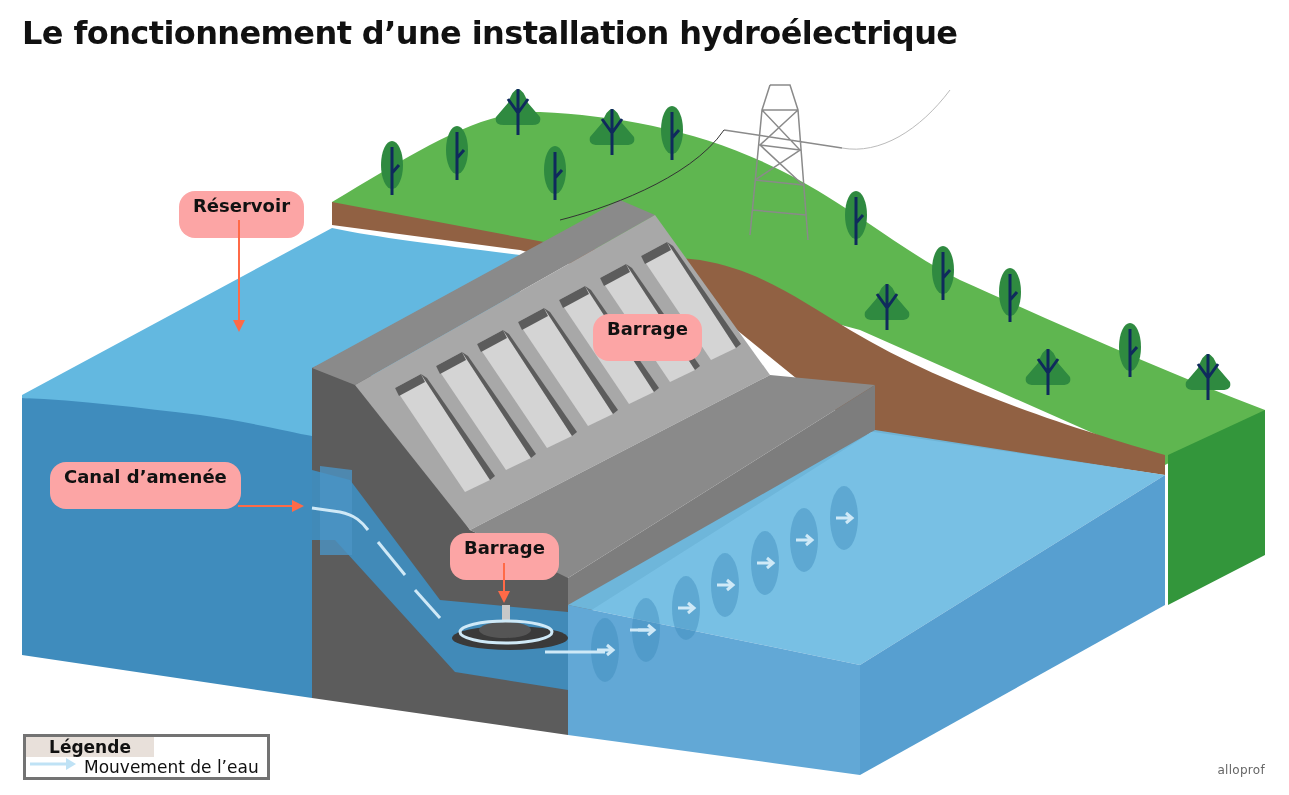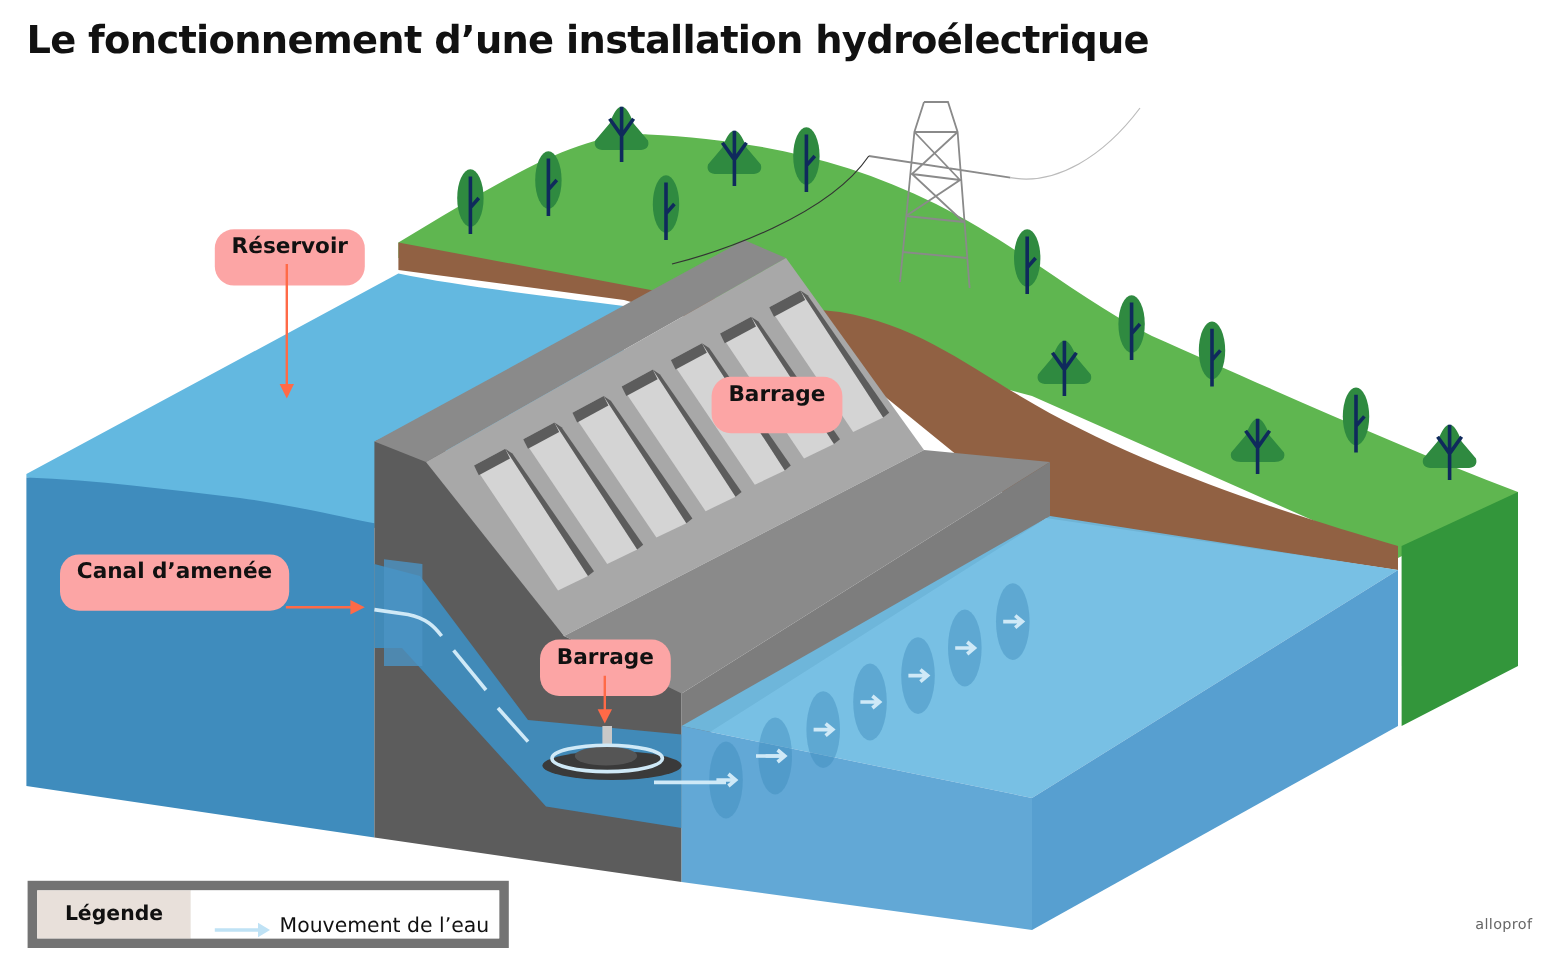--- a/index.html
+++ b/index.html
@@ -1,24 +1,24 @@
 <!DOCTYPE html>
 <html><head>
 <meta charset="utf-8">
 <style>
   html, body { margin:0; padding:0; background:#ffffff; }
   body { width:1289px; height:795px; position:relative; overflow:hidden; font-family:"DejaVu Sans", sans-serif; }
   .title { position:absolute; left:22px; top:14px; font-size:32px; font-weight:bold; color:#111; letter-spacing:-0.6px; }
   svg.scene { position:absolute; left:0; top:0; }
   .label { position:absolute; background:#fca5a5; color:#111; font-weight:bold; font-size:18px; border-radius:16px; padding:4px 14px 22px 14px; white-space:nowrap; }
-  .legend { position:absolute; left:23px; top:734px; height:40px; display:flex; border:8px solid #737373; }
+  .legend { position:absolute; left:23px; top:734px; height:40px; display:flex; border:3px solid #737373;flex-direction:column; }
   .legend-title { background:#e8e0da; width:128px; display:flex; align-items:center; justify-content:center; font-weight:bold; font-size:17px; color:#111; }
-  .legend-body { background:#fff; display:flex; align-items:flex-end; padding:0 8px 0 18px; font-size:17px; color:#111; }
+  .legend-body { background:#fff; display:flex; align-items:flex-start; padding:0 8px 0 2px; font-size:17px; color:#111; }
   .legend-body svg { margin-right:6px; }
-  .brand { position:absolute; right:12px; top:763px; font-size:12px; color:#666; letter-spacing:0.3px; }
+  .brand { position:absolute; right:24px; top:763px; font-size:12px; color:#666; letter-spacing:0.3px; }
 </style>
 </head>
 <body>
 
 <div class="title">Le fonctionnement d’une installation hydroélectrique</div>
 
 <svg class="scene" width="1289" height="795" viewBox="0 0 1289 795">
 
   <path d="M332,202 C420,150 480,110 540,112 C620,116 700,130 780,170 C850,205 900,250 960,280 C1050,320 1160,370 1265,410 L1265,415 L1165,465 L860,330 L560,250 L332,215 Z" fill="#5fb650"></path>
 

